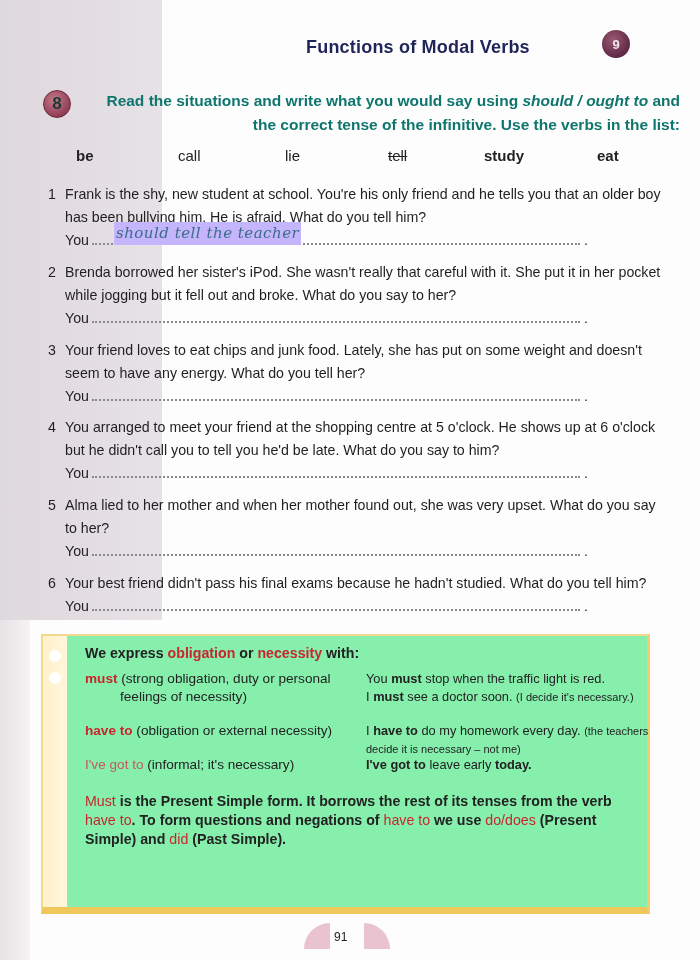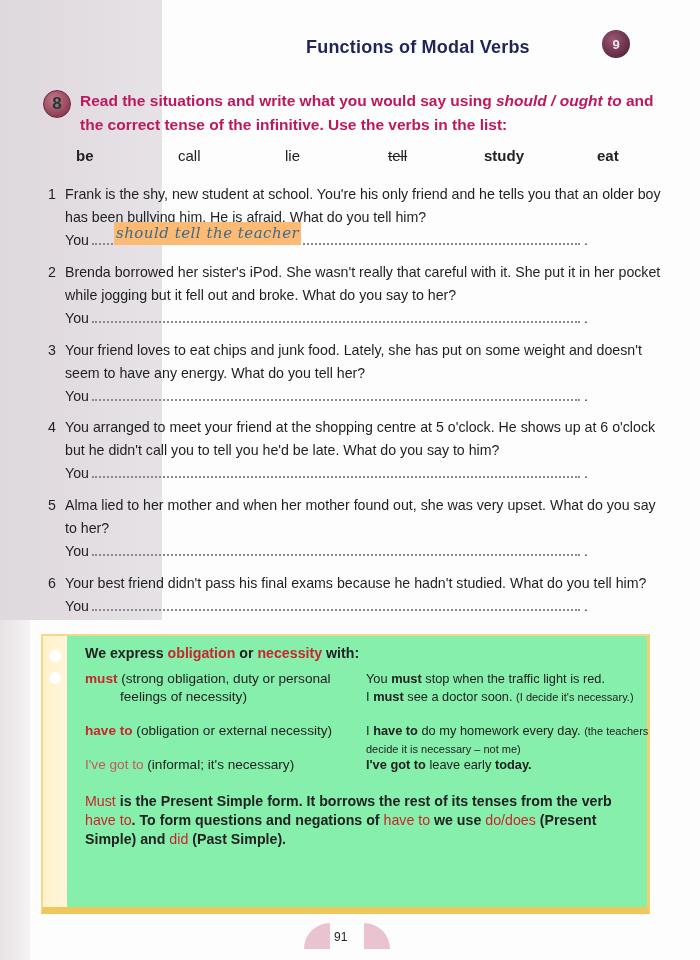--- a/index.html
+++ b/index.html
@@ -38,21 +38,21 @@
     .ex-badge {
       position: absolute; left: 35px; top: 90px; width: 28px; height: 28px;
       border-radius: 50%;
       background: radial-gradient(circle at 40% 35%, #c67a8a, #8d3a52 75%);
       border: 1px solid #6b2a3d;
       color: #1a3b33; font-size: 17px; font-weight: bold;
       display: flex; align-items: center; justify-content: center;
     }
     .instructions {
       position: absolute; left: 72px; top: 89px; width: 600px;
-      font-size: 15.5px; font-weight: bold; line-height: 24px; color: #be185d;
+      font-size: 15.5px; font-weight: bold; line-height: 24px; color: #0f766e; text-align: right;
     }
     .instructions em { font-style: italic; }
 
     .verb-list {
       position: absolute; top: 147px; left: 0; width: 700px; height: 20px;
       font-size: 15px; font-weight: bold; color: #222;
     }
     .verb-list span { position: absolute; top: 0; }
     .verb-list .v-call, .verb-list .v-lie, .verb-list .v-tell { font-weight: normal; }
 
@@ -67,21 +67,21 @@
     .q .dots {
       display: inline-block; width: 488px; height: 14px;
       border-bottom: 2px dotted #8a8a8a;
       position: relative;
     }
     .q .dots.filled { border-bottom: 2px dotted #8a8a8a; }
     .q .handwriting {
       position: absolute; left: 22px; bottom: -2px;
       font-family: "DejaVu Serif", serif; font-style: italic;
       color: #3c6c87; font-size: 15px; letter-spacing: 0.5px;
-      background: #fdba74; padding: 0 2px;
+      background: #c4b5fd; padding: 0 2px;
     }
     .q .endstop { margin-left: 4px; }
 
     
     .grammar-box {
       position: absolute; left: 33px; top: 634px; width: 609px; height: 280px;
       background: #86efac;
       border: 2px solid #f2d98e;
       border-bottom: 7px solid #f0c75a;
       border-right: 3px solid #f3cf72;

